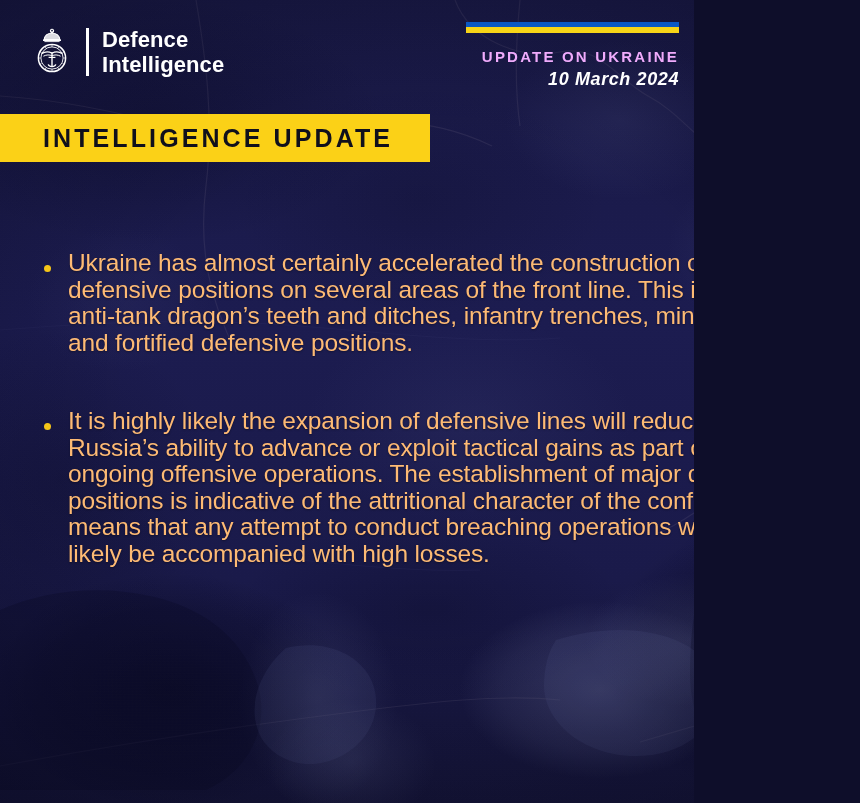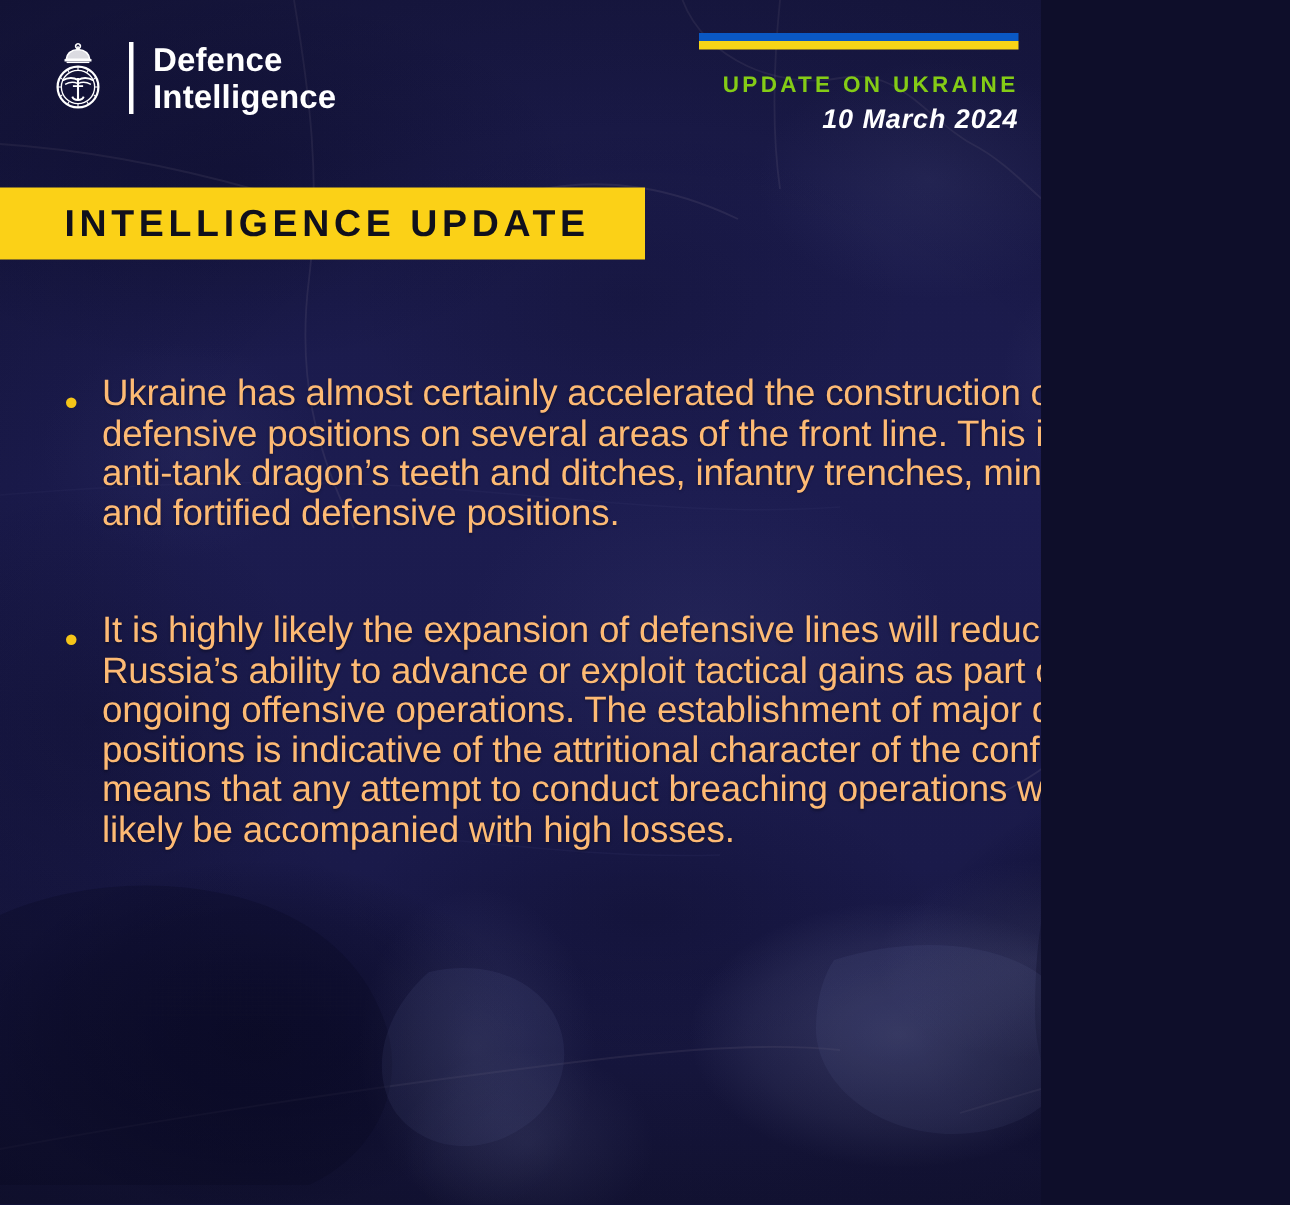--- a/index.html
+++ b/index.html
@@ -109,41 +109,41 @@
     text-align: right;
   }
   .flagbar {
     width: 213px;
     height: 11px;
     margin-left: auto;
     margin-bottom: 14px;
     background: linear-gradient(180deg, #0a58c4 0%, #0a58c4 50%, #f7d417 50%, #f7d417 100%);
   }
   .update-title {
-    color: #84cc16;
+    color: #f0abfc;
     font-size: 15px;
     font-weight: 600;
     letter-spacing: 2.2px;
     line-height: 19px;
   }
   .update-date {
     color: #ffffff;
     font-size: 18px;
     font-weight: 700;
     font-style: italic;
     letter-spacing: 0.6px;
     line-height: 22px;
     margin-top: 2px;
   }
 
   
   .banner {
     position: absolute;
     left: 0;
-    top: 125px;
+    top: 114px;
     width: 430px;
     height: 48px;
     background: #fbd117;
     display: flex;
     align-items: center;
   }
   .banner-text {
     color: #10101c;
     font-size: 25px;
     font-weight: 800;

